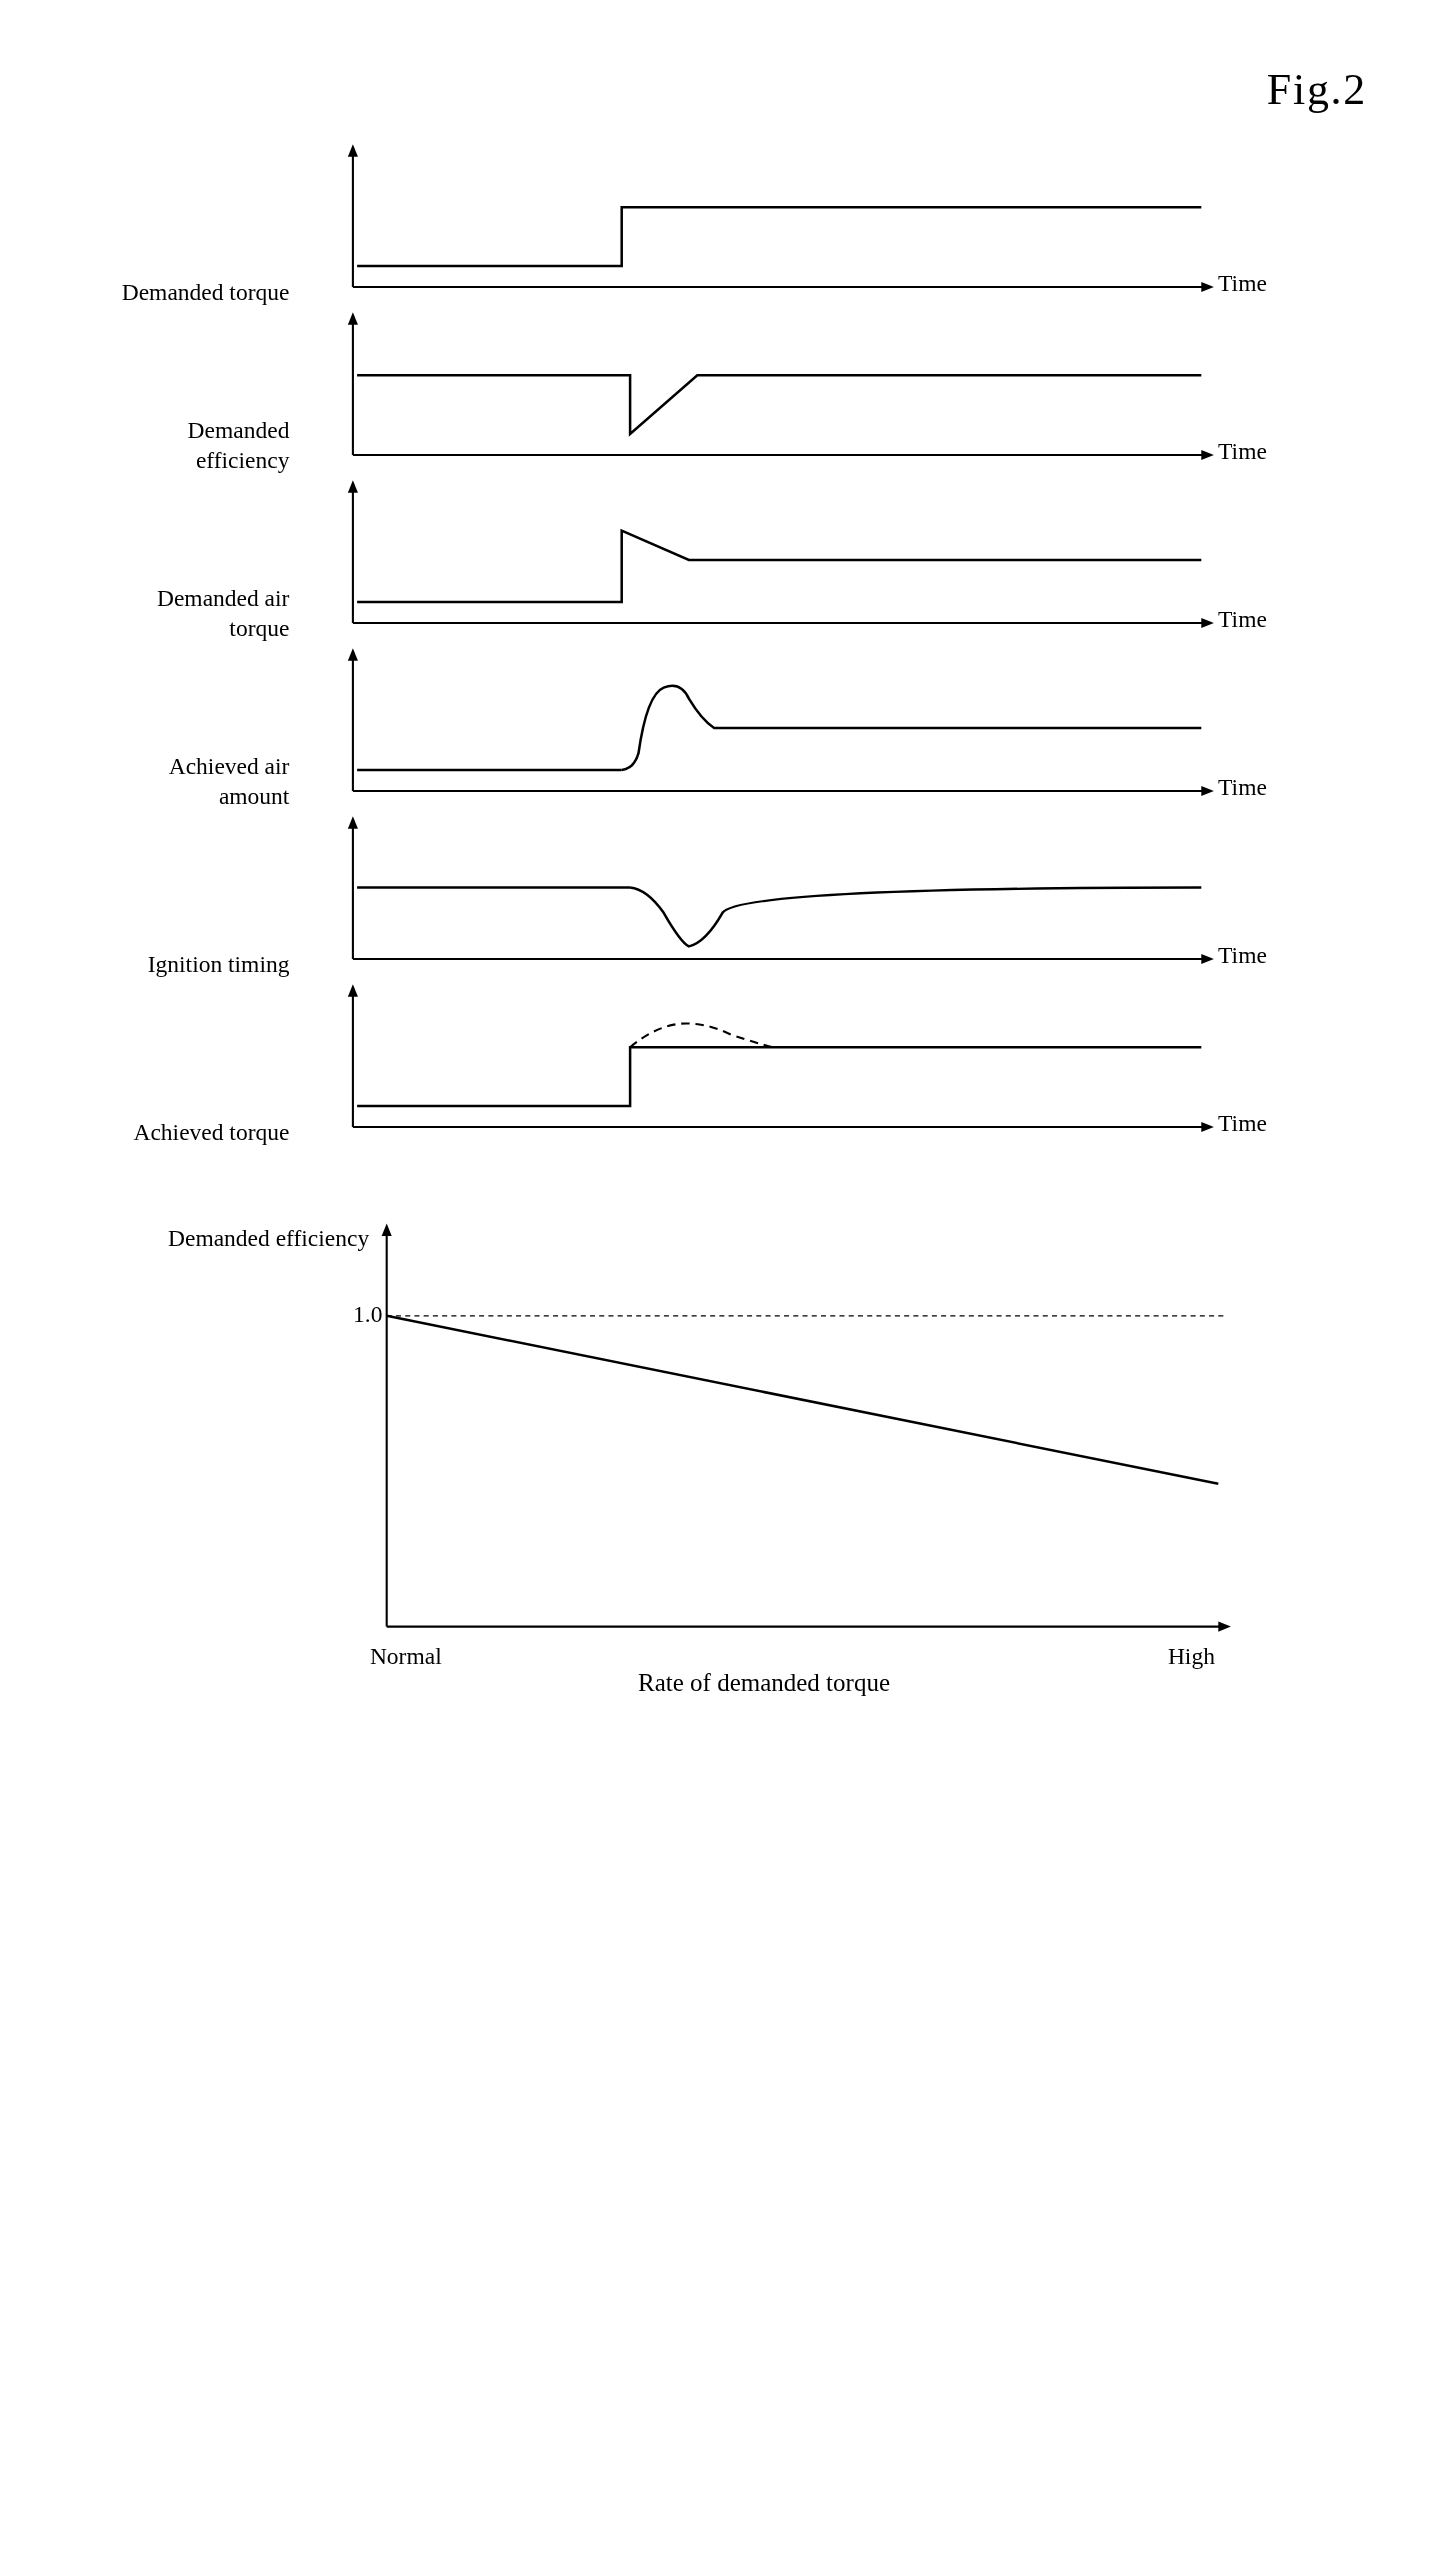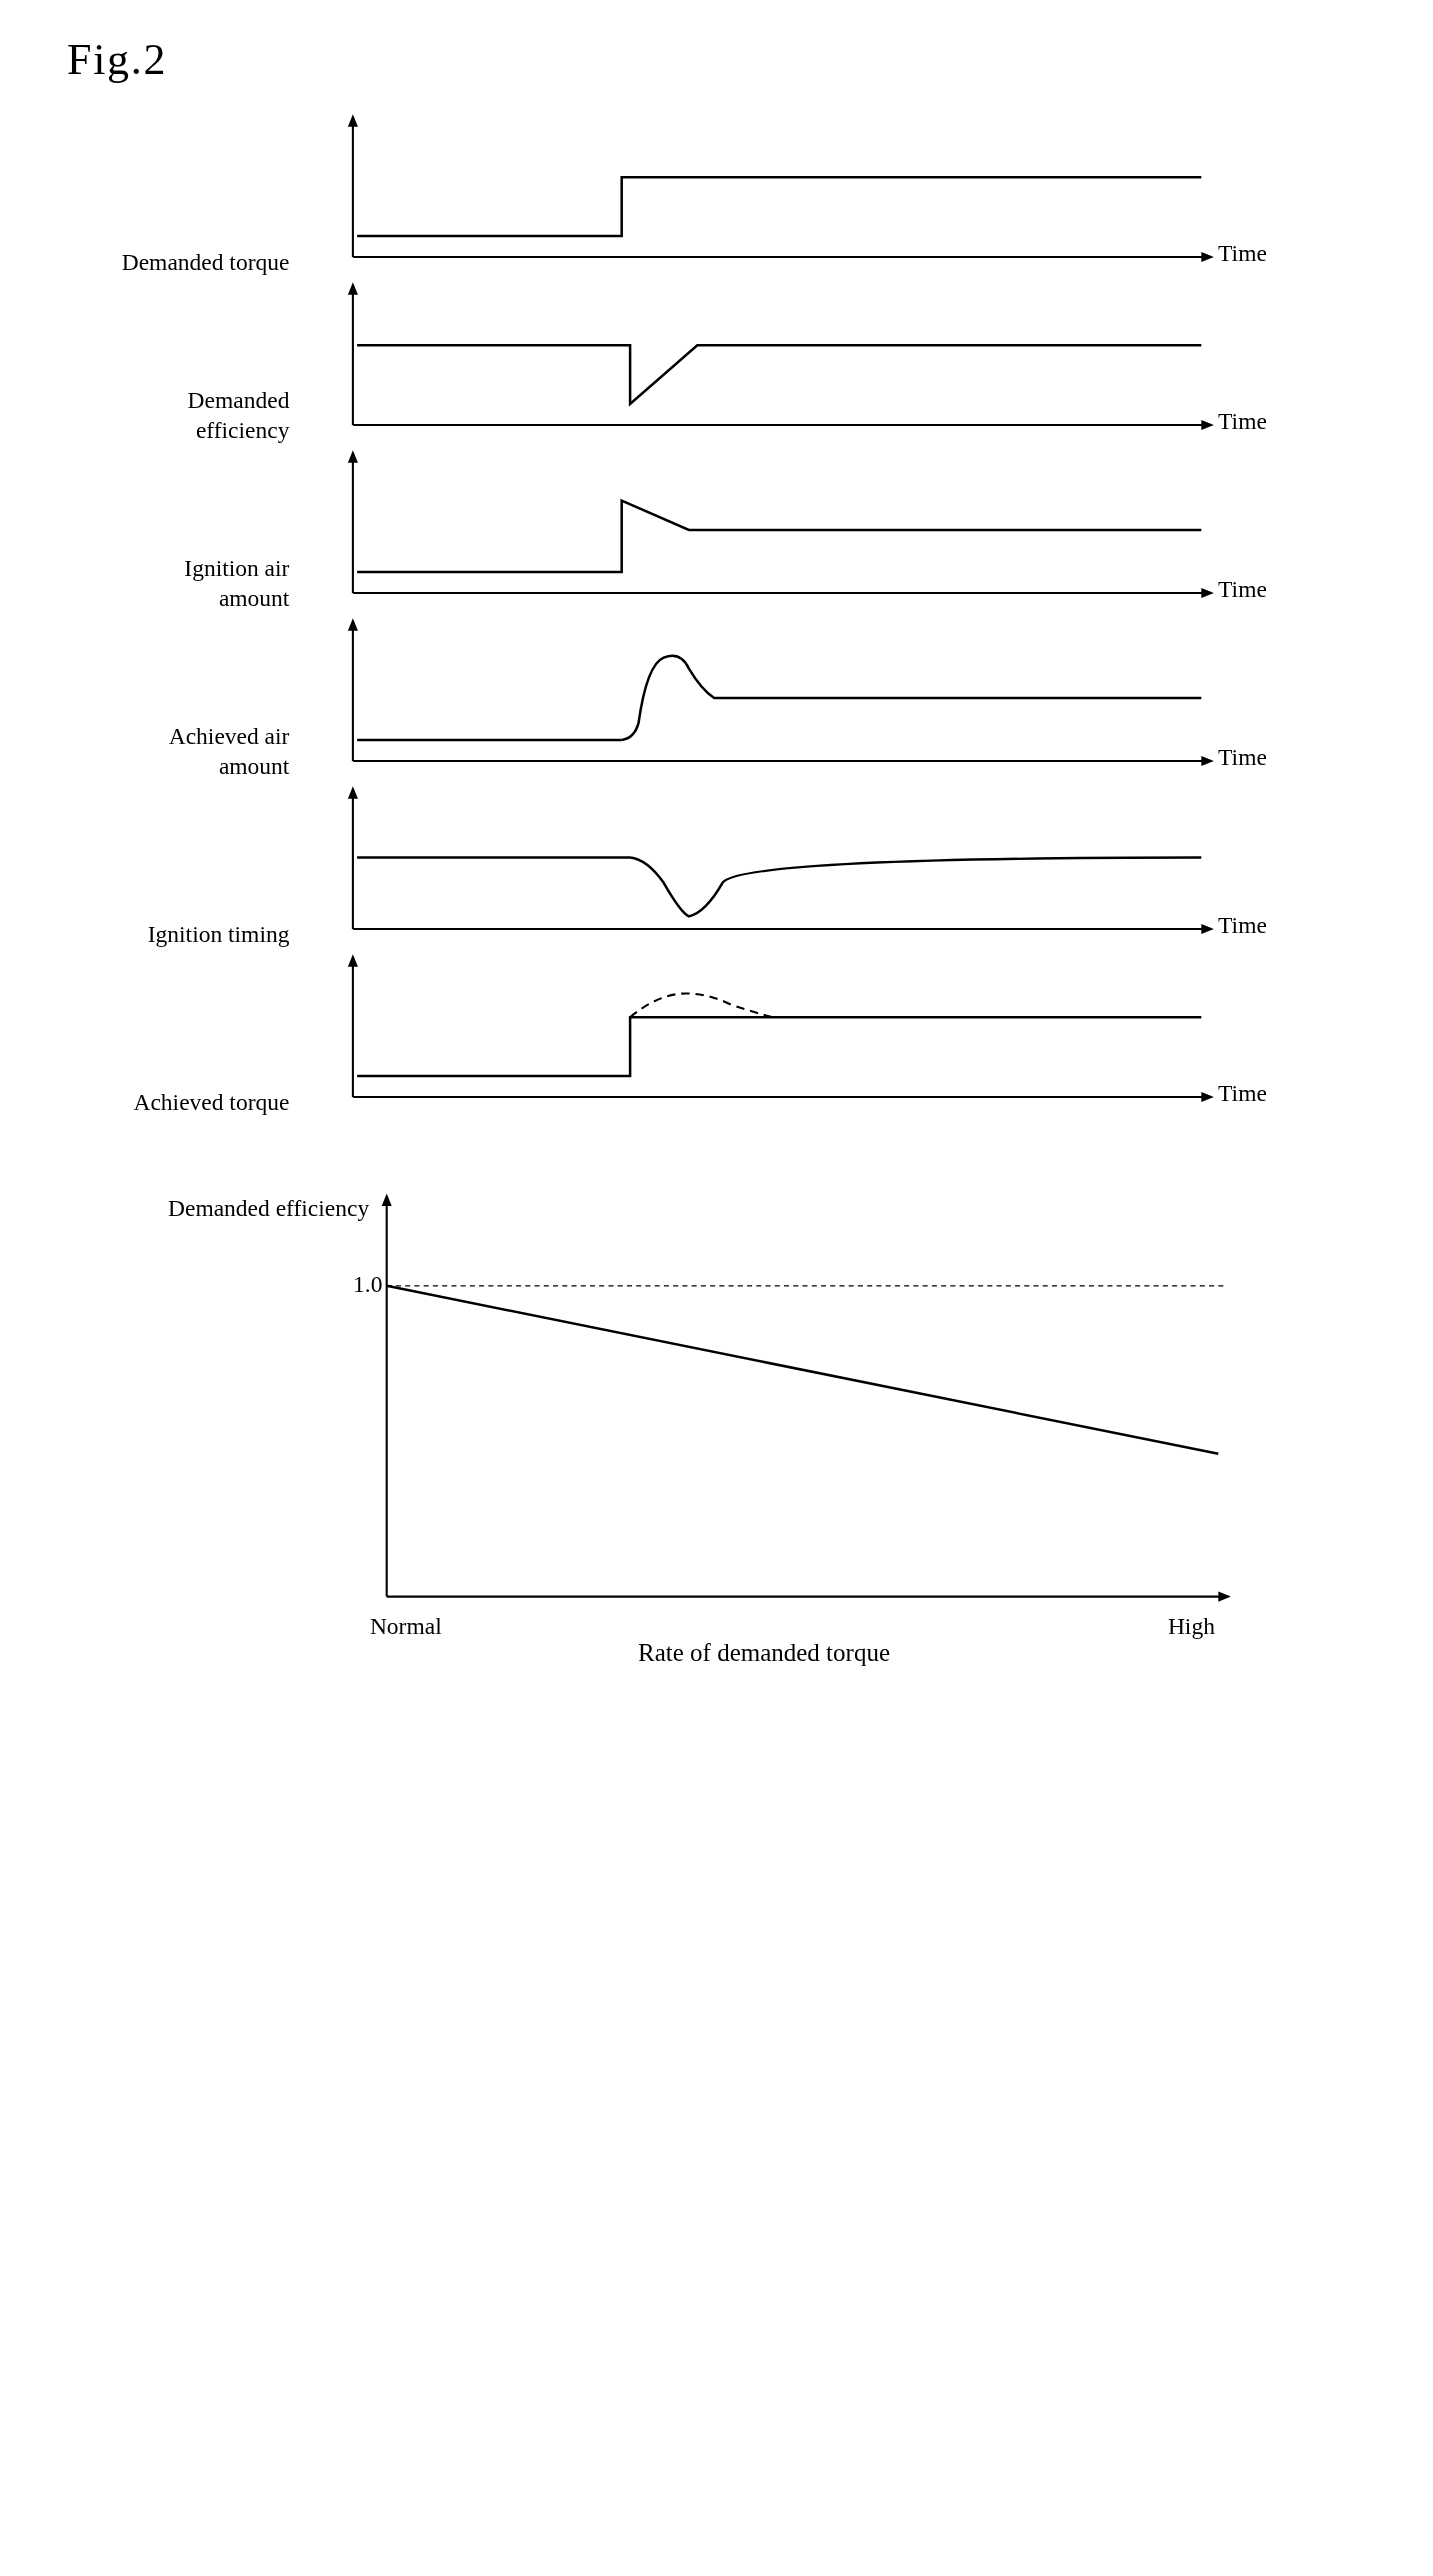--- a/index.html
+++ b/index.html
@@ -7,25 +7,26 @@
       background: #fff;
       font-family: 'Times New Roman', Times, serif;
       width: 1434px;
       min-height: 2576px;
     }
     .page {
       width: 1434px;
       padding: 34px 67px;
     }
     .fig-title {
-      text-align: left;
+      text-align: right;
       font-size: 44px;
       font-weight: normal;
       margin-bottom: 25px;
       letter-spacing: 1.7px;
+      margin-top: 30px;
     }
     .charts-container {
       display: flex;
       flex-direction: column;
       align-items: flex-start;
       margin-left: 50px;
     }
     .chart-row {
       display: flex;
       align-items: flex-end;
@@ -92,21 +93,21 @@
           <line x1="60" y1="175" x2="1080" y2="175" stroke="black" stroke-width="2.5"></line>
           <polygon points="1085,175 1070,169 1070,181" fill="black"></polygon>
           <text x="1090" y="180" font-size="28" font-family="Times New Roman, serif">Time</text>
 
           <polyline points="65,80 390,80 390,150 470,80 1070,80" fill="none" stroke="black" stroke-width="3"></polyline>
         </svg>
       </div>
     </div>
 
     <div class="chart-row">
-      <div class="chart-label">Ignition air amount</div>
+      <div class="chart-label">Demanded air torque</div>
       <div class="chart-area">
         <svg width="925" height="168" viewBox="0 0 1100 200">
           <line x1="60" y1="10" x2="60" y2="175" stroke="black" stroke-width="2.5"></line>
           <polygon points="60,5 54,20 66,20" fill="black"></polygon>
           <line x1="60" y1="175" x2="1080" y2="175" stroke="black" stroke-width="2.5"></line>
           <polygon points="1085,175 1070,169 1070,181" fill="black"></polygon>
           <text x="1090" y="180" font-size="28" font-family="Times New Roman, serif">Time</text>
 
           <polyline points="65,150 380,150 380,65 460,100 1070,100" fill="none" stroke="black" stroke-width="3"></polyline>
         </svg>

